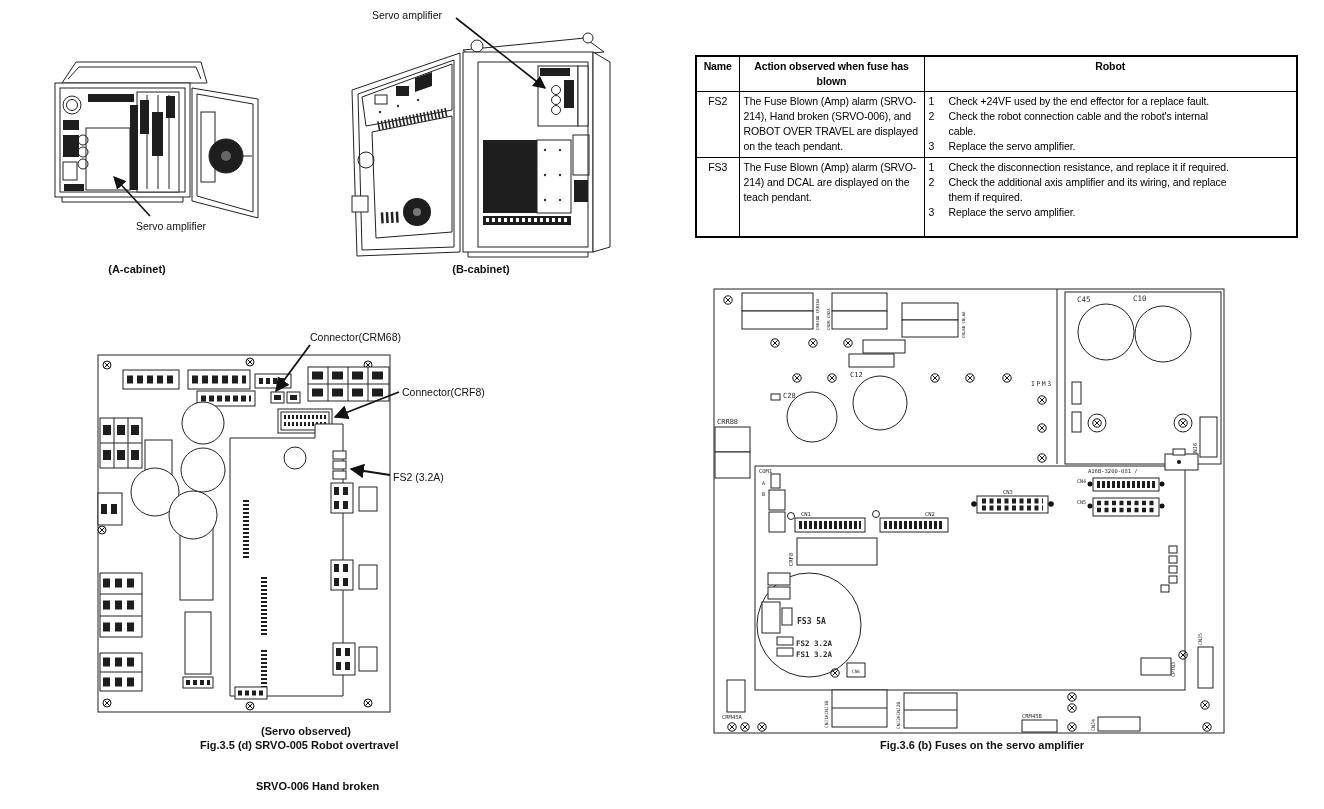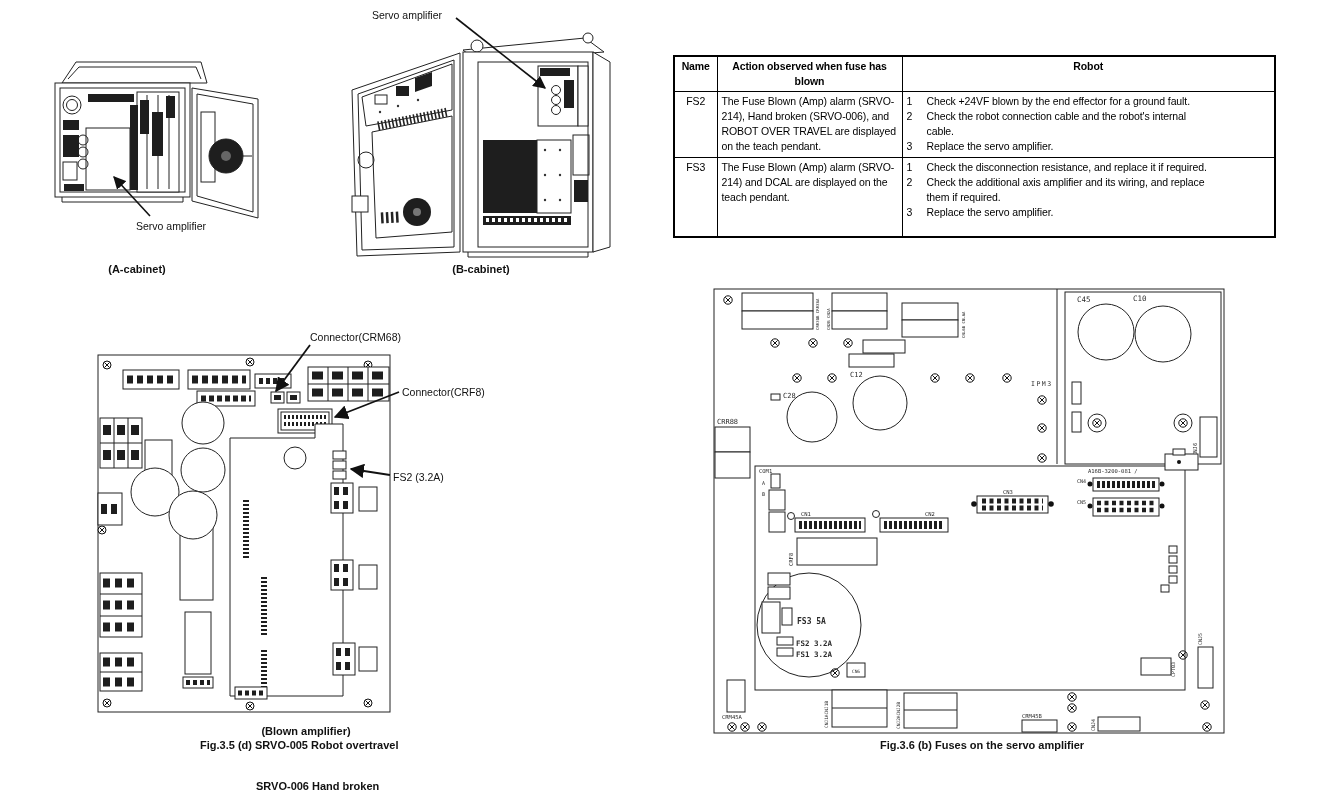--- a/index.html
+++ b/index.html
@@ -2,21 +2,21 @@
 <html><head>
 <meta charset="utf-8">
 <style>
   html,body{margin:0;padding:0;}
   body{
     width:1324px;height:809px;background:#ffffff;position:relative;
     font-family:"Liberation Sans",sans-serif;color:#1a1a1a;overflow:hidden;
   }
   
   table.fuse{
-    position:absolute;left:673px;top:55px;width:601px;
+    position:absolute;left:695px;top:55px;width:601px;
     border-collapse:collapse;table-layout:fixed;
     font-size:10.5px;line-height:15px;letter-spacing:-0.1px;color:#000;
     border:2px solid #000;
   }
   table.fuse th,table.fuse td{border:1px solid #000;vertical-align:top;padding:2px 4px;}
   table.fuse thead th{text-align:center;font-weight:bold;white-space:pre-line;padding:2px 2px;}
   td.namecell{text-align:center;}
   td.symcell{padding:2px 5px;}
   td.actcell{padding:2px 0 2px 8px;}
   .act{display:flex;}
@@ -149,21 +149,21 @@
       <th>Robot</th>
     </tr>
   </thead>
   <tbody>
     <tr>
       <td class="namecell" style="height:61px">FS2</td>
       <td class="symcell">The Fuse Blown (Amp) alarm (SRVO-214), Hand broken (SRVO-006), and ROBOT OVER TRAVEL are displayed on the teach pendant.</td>
       <td class="actcell">
         <div class="act">
             <span class="n">1</span>
-            <span class="t">Check +24VF blown by the end effector for a ground fault.</span>
+            <span class="t">Check +24VF used by the end effector for a replace fault.</span>
           </div>
         <div class="act">
             <span class="n">2</span>
             <span class="t">Check the robot connection cable and the robot's internal cable.</span>
           </div>
         <div class="act">
             <span class="n">3</span>
             <span class="t">Replace the servo amplifier.</span>
           </div>
       </td>
@@ -296,21 +296,21 @@
   <line x1="153" y1="368" x2="179" y2="368" stroke="#1e1e1e" stroke-width="5" stroke-dasharray="4 3"></line>
 
   <line x1="225" y1="20" x2="191" y2="66" stroke="#111" stroke-width="1.8" marker-end="url(#ah2)"></line>
   <text class="callout" x="225" y="16">Connector(CRM68)</text>
   <line x1="314" y1="67" x2="250" y2="92" stroke="#111" stroke-width="1.8" marker-end="url(#ah2)"></line>
   <text class="callout" x="317" y="71">Connector(CRF8)</text>
   <line x1="305" y1="150" x2="266" y2="144" stroke="#111" stroke-width="1.8" marker-end="url(#ah2)"></line>
   <text class="callout" x="308" y="156">FS2 (3.2A)</text>
 </svg>
 
-<div class="cap" style="left:221px;top:725px;width:170px;text-align:center;">(Blown amplifier)</div>
+<div class="cap" style="left:221px;top:725px;width:170px;text-align:center;">(Servo observed)</div>
 <div class="cap" style="left:200px;top:739px;">Fig.3.5 (d) SRVO-005 Robot overtravel</div>
 <div class="cap" style="left:256px;top:780px;">SRVO-006 Hand broken</div>
 
 <svg style="left:713px;top:288px" width="512" height="448" viewBox="0 0 512 448">
   <defs>
     <g id="sc3">
         <circle r="4.2" fill="#fff" stroke="#111"></circle>
         <path d="M-2.6,-2.6 L2.6,2.6 M-2.6,2.6 L2.6,-2.6" stroke="#111" stroke-width="1"></path>
       </g>
   </defs>

